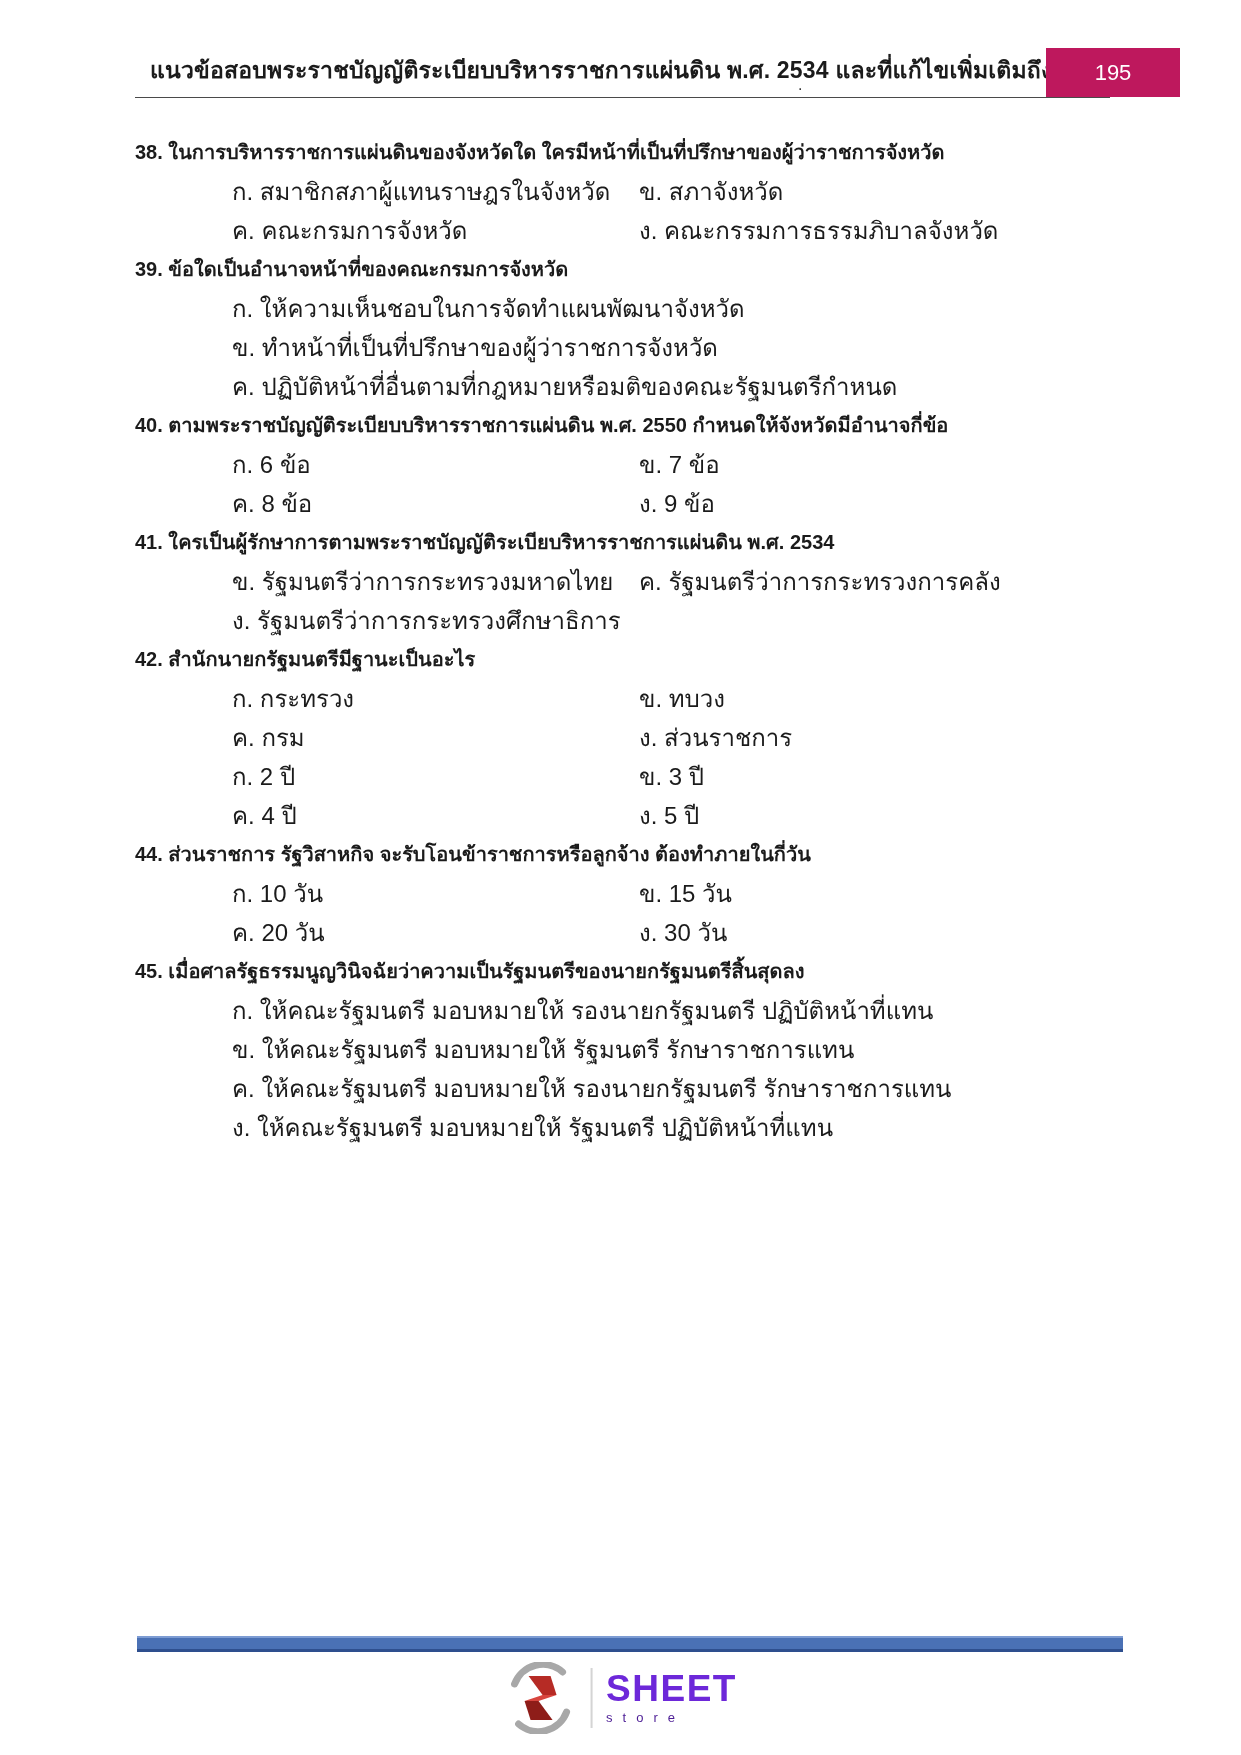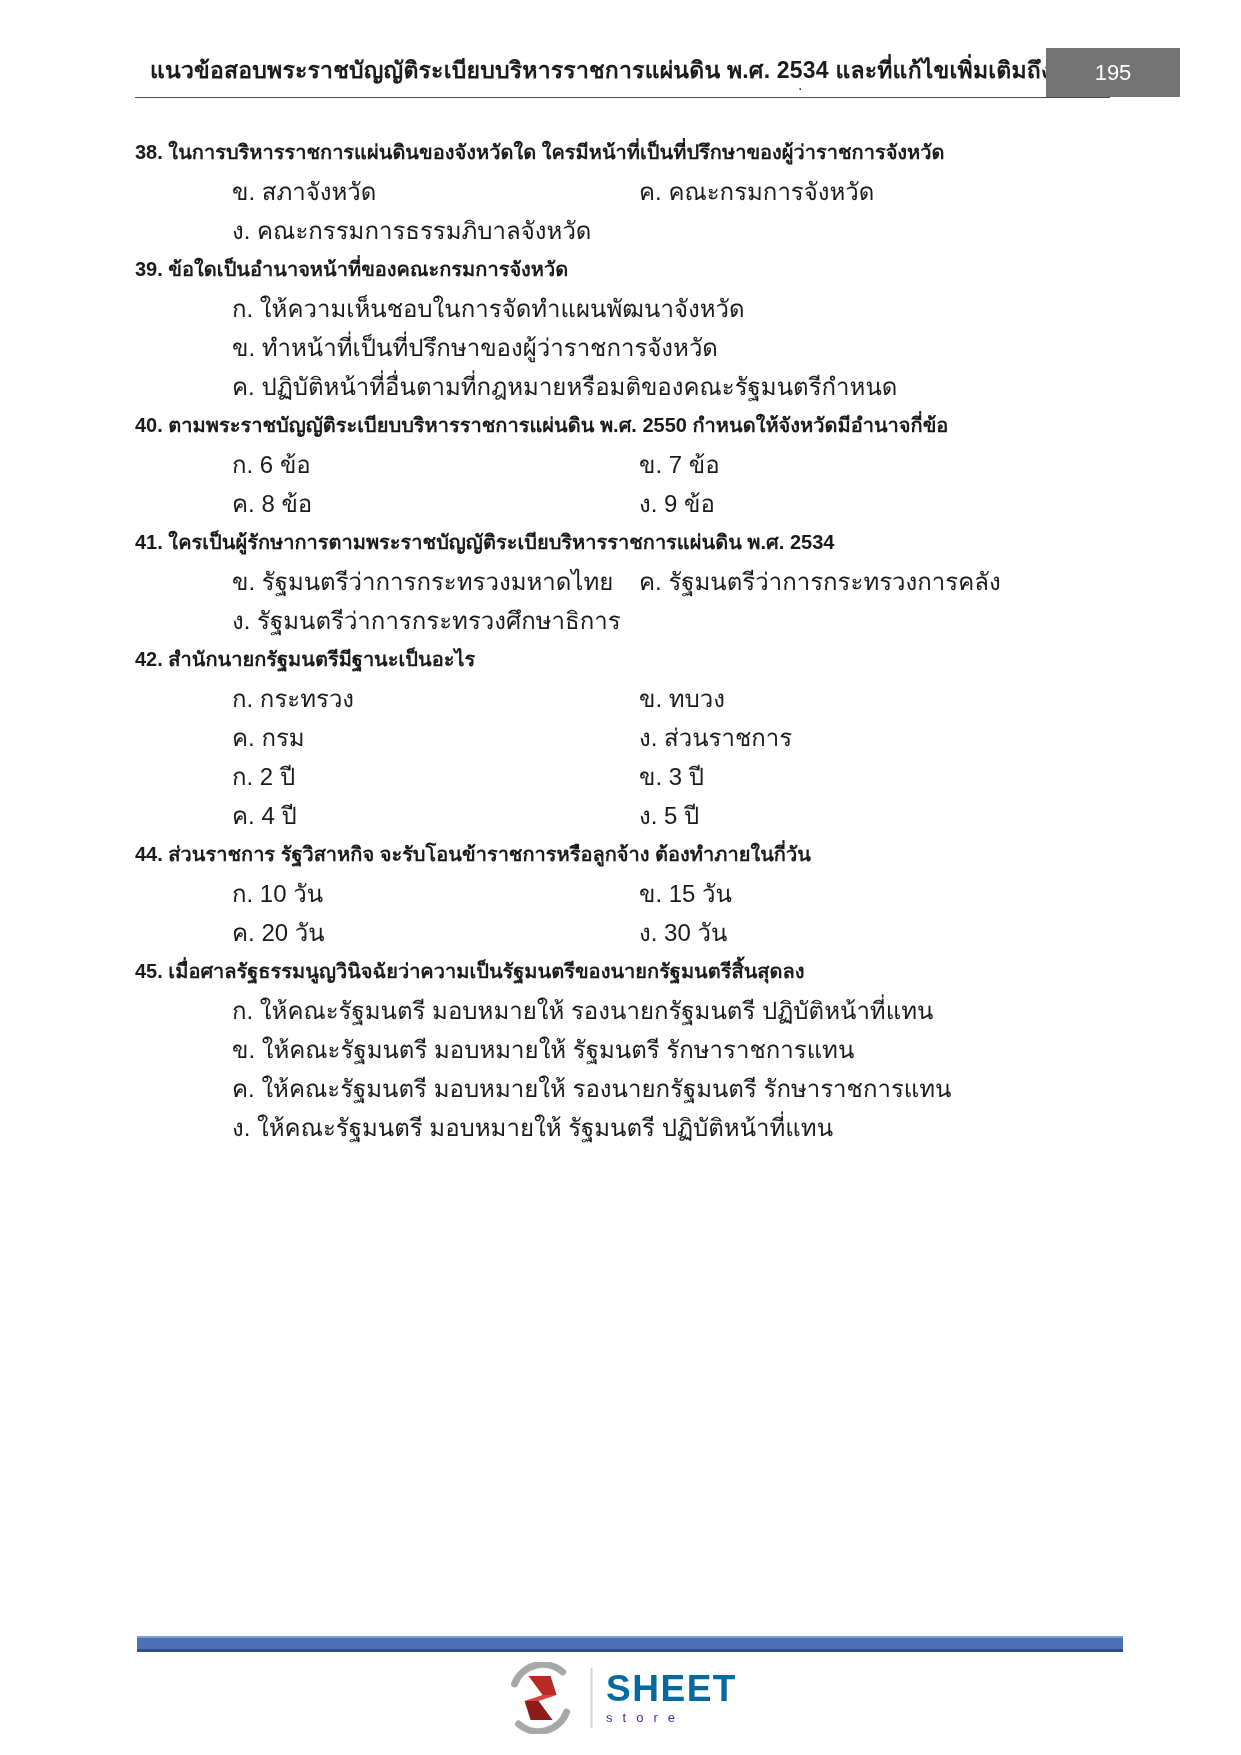--- a/index.html
+++ b/index.html
@@ -34,21 +34,21 @@
   .header-dot {
     position: absolute;
     left: 798px; top: 76px;
     font-size: 16px;
     color: #333;
   }
   .page-number-box {
     position: absolute;
     left: 1046px; top: 48px;
     width: 134px; height: 49px;
-    background: #737373;
+    background: #be185d;
     color: #ffffff;
     display: flex;
     align-items: center;
     justify-content: center;
     font-size: 22px;
   }
 
   
   .questions {
     position: absolute;
@@ -93,21 +93,21 @@
     gap: 14px;
   }
   .logo-mark { width: 72px; height: 72px; }
   .logo-divider {
     width: 2px; height: 60px;
     background: #d4d4d4;
   }
   .logo-text-sheet {
     font-size: 37px;
     font-weight: 700;
-    color: #0369a1;
+    color: #6d28d9;
     letter-spacing: 1.5px;
     line-height: 36px;
   }
   .logo-text-store {
     font-size: 13px;
     color: #4c1d95;
     letter-spacing: 10px;
     margin-top: 3px;
   }
 </style>
@@ -120,20 +120,21 @@
   <div class="header-dot">.</div>
   <div class="header-rule"></div>
   <div class="page-number-box">
     <span>195</span>
   </div>
 
   <main class="questions">
       <section class="question">
         <p class="q-text">38. ในการบริหารราชการแผ่นดินของจังหวัดใด ใครมีหน้าที่เป็นที่ปรึกษาของผู้ว่าราชการจังหวัด</p>
         <div class="opts two-col">
+          <p class="opt">ก. สมาชิกสภาผู้แทนราษฎรในจังหวัด</p>
           <p class="opt">ข. สภาจังหวัด</p>
           <p class="opt">ค. คณะกรมการจังหวัด</p>
           <p class="opt">ง. คณะกรรมการธรรมภิบาลจังหวัด</p>
         </div>
       </section>
       <section class="question">
         <p class="q-text">39. ข้อใดเป็นอำนาจหน้าที่ของคณะกรมการจังหวัด</p>
         <div class="opts one-col">
           <p class="opt">ก. ให้ความเห็นชอบในการจัดทำแผนพัฒนาจังหวัด</p>
           <p class="opt">ข. ทำหน้าที่เป็นที่ปรึกษาของผู้ว่าราชการจังหวัด</p>

